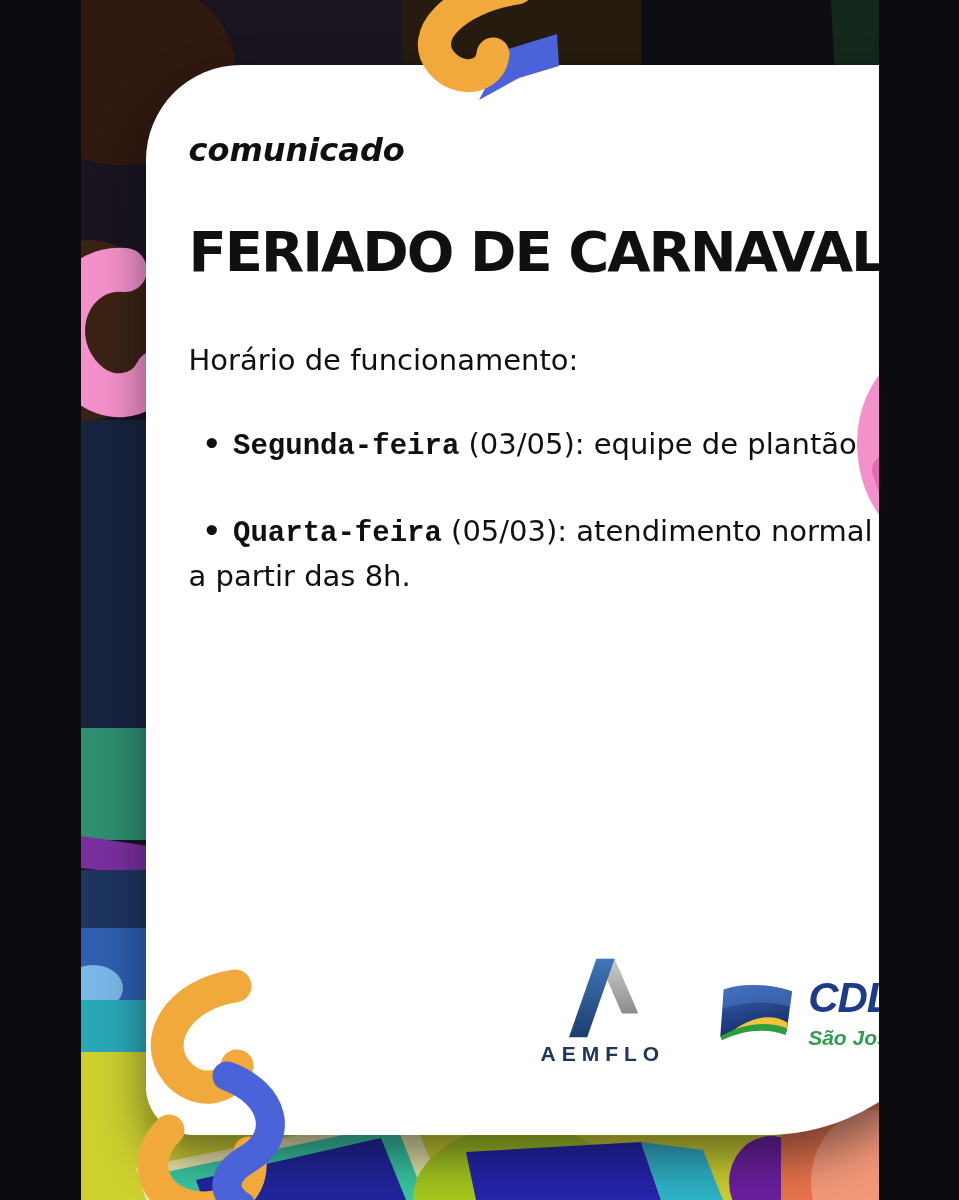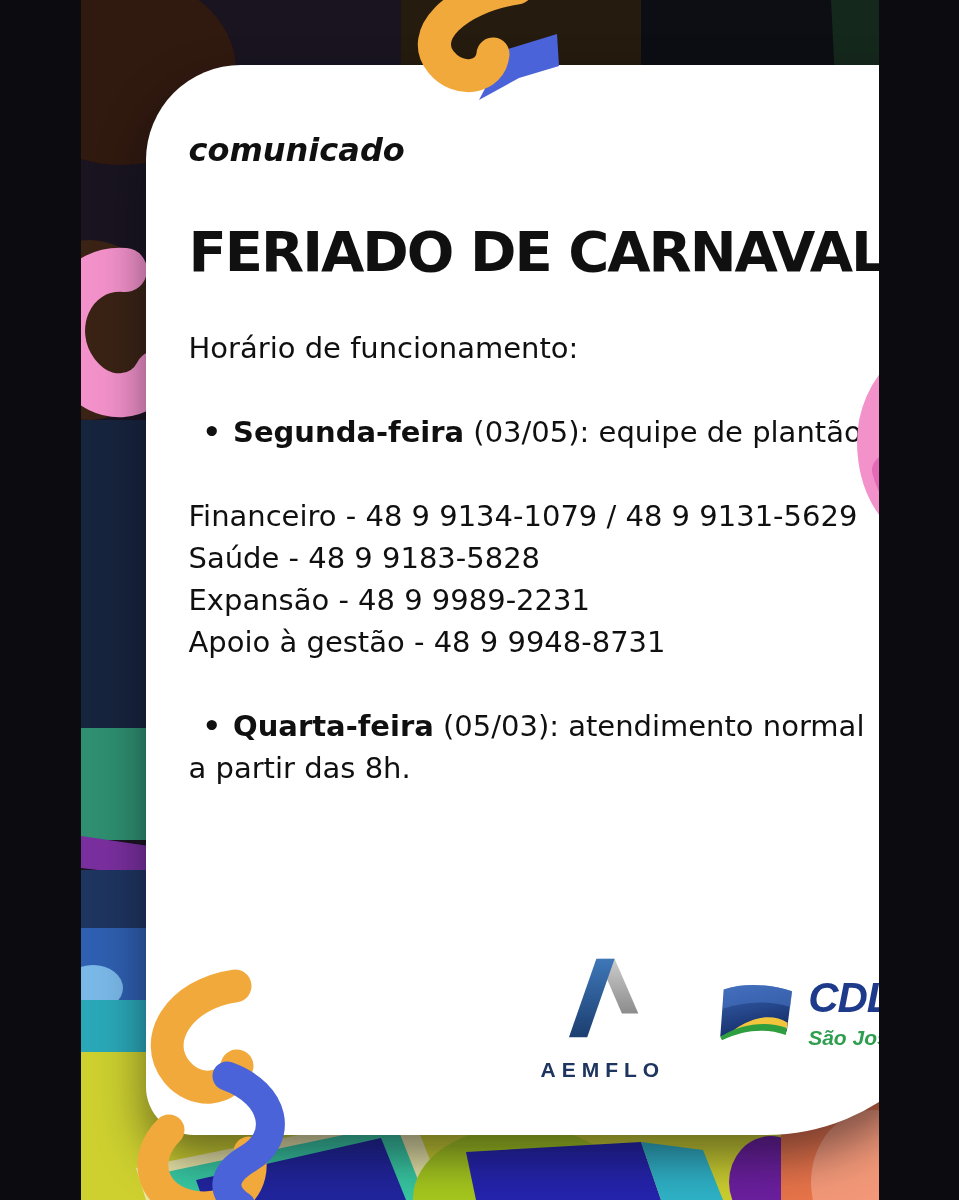--- a/index.html
+++ b/index.html
@@ -10,31 +10,31 @@
   svg.layer{position:absolute;left:0;top:0;width:959px;height:1200px;}
   svg.overlay{z-index:3;pointer-events:none;}
   .card{
     position:absolute;left:65px;top:65px;width:830px;height:1070px;box-sizing:border-box;
     background:#ffffff;border-radius:95px 95px 210px 48px;
     box-shadow:0 24px 46px rgba(8,8,18,.5);
     padding:66px 44px 0 43px;color:#101010;z-index:2;
   }
   .kicker{font-size:32px;line-height:38px;font-weight:700;font-style:italic;}
   .title{font-size:56px;line-height:62px;font-weight:700;letter-spacing:-2px;margin-top:52px;white-space:nowrap;}
-  .intro{font-size:29px;line-height:42px;margin-top:44px;}
+  .intro{font-size:29px;line-height:42px;margin-top:56px;}
   .bullet{font-size:29px;line-height:42px;margin:42px 0 0 0;text-indent:14px;}
   .bullet .wrapline{text-indent:0;}
   .dot{font-weight:700;margin-right:12px;}
-  .day{font-weight:700;}
+  .day{font-weight:700;font-family:Liberation Mono, monospace;}
   .contacts{font-size:29px;line-height:42px;margin-top:42px;}
   .logos-row{position:absolute;left:395px;top:890px;display:flex;align-items:flex-start;gap:56px;}
   .aemflo{display:flex;flex-direction:column;align-items:center;}
   .aemflo-mark{width:100px;height:84px;}
   .aemflo-label{font-family:"Liberation Sans",sans-serif;font-weight:700;font-size:21px;
-    letter-spacing:6px;margin-right:-6px;color:#1E3560;margin-top:19px;}
+    letter-spacing:6px;margin-right:-6px;color:#1E3560;margin-top:3px;}
   .cdl{display:flex;align-items:flex-start;gap:9px;margin-top:22px;}
   .cdl-mark{width:84px;height:62px;margin-top:5px;}
   .cdl-text{font-family:"Liberation Sans",sans-serif;font-style:italic;line-height:1;}
   .cdl-main{font-size:42px;font-weight:700;letter-spacing:-1px;color:#1E3A8A;}
   .cdl-sub{font-size:21px;font-weight:700;color:#2F9E4F;text-align:right;margin-top:8px;}
 </style>
 </head>
 <body>
 
 <div class="stage">
@@ -89,26 +89,20 @@
     </g>
   </svg>
 
   <div class="card">
     <div class="kicker">comunicado</div>
     <div class="title">FERIADO DE CARNAVAL</div>
     <div class="intro">Horário de funcionamento:</div>
 
     <p class="bullet"><span class="dot">•</span><span class="day">Segunda-feira</span> <span>(03/05): equipe de plantão</span><br></p>
 
-    <div class="contacts">
-      <div>Financeiro - 48 9 9134-1079 / 48 9 9131-5629</div>
-      <div>Saúde - 48 9 9183-5828</div>
-      <div>Expansão - 48 9 9989-2231</div>
-      <div>Apoio à gestão - 48 9 9948-8731</div>
-    </div>
 
 
     <p class="bullet"><span class="dot">•</span><span class="day">Quarta-feira</span> <span>(05/03): atendimento normal</span><br><span class="wrapline">a partir das 8h.</span></p>
 
     <div class="logos-row">
       <div class="aemflo">
         <svg class="aemflo-mark" viewBox="0 0 100 92" aria-hidden="true">
           <defs>
             <linearGradient id="aemGray" x1="0" y1="0" x2="0" y2="1">
               <stop offset="0" stop-color="#CDCDCD"></stop>

